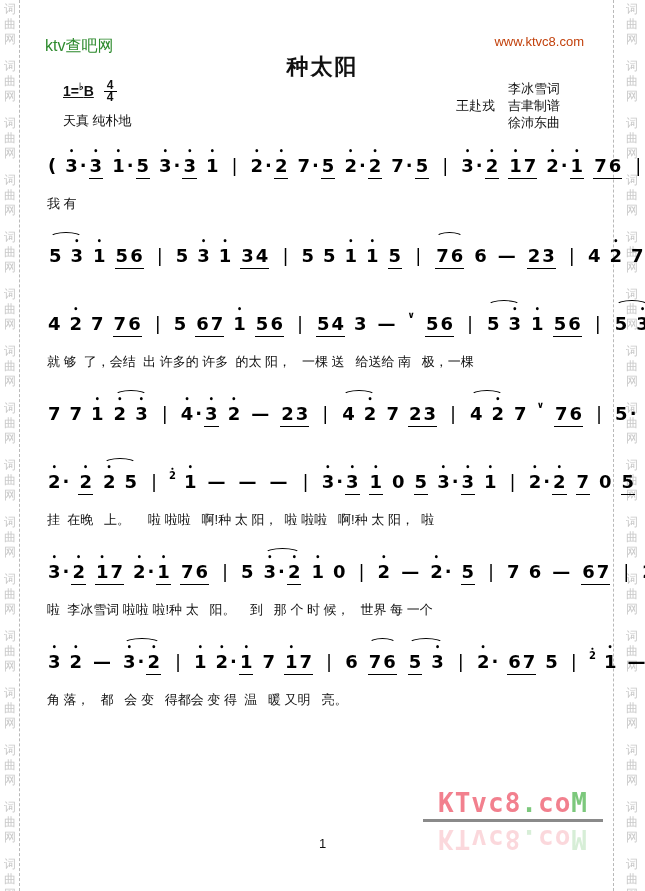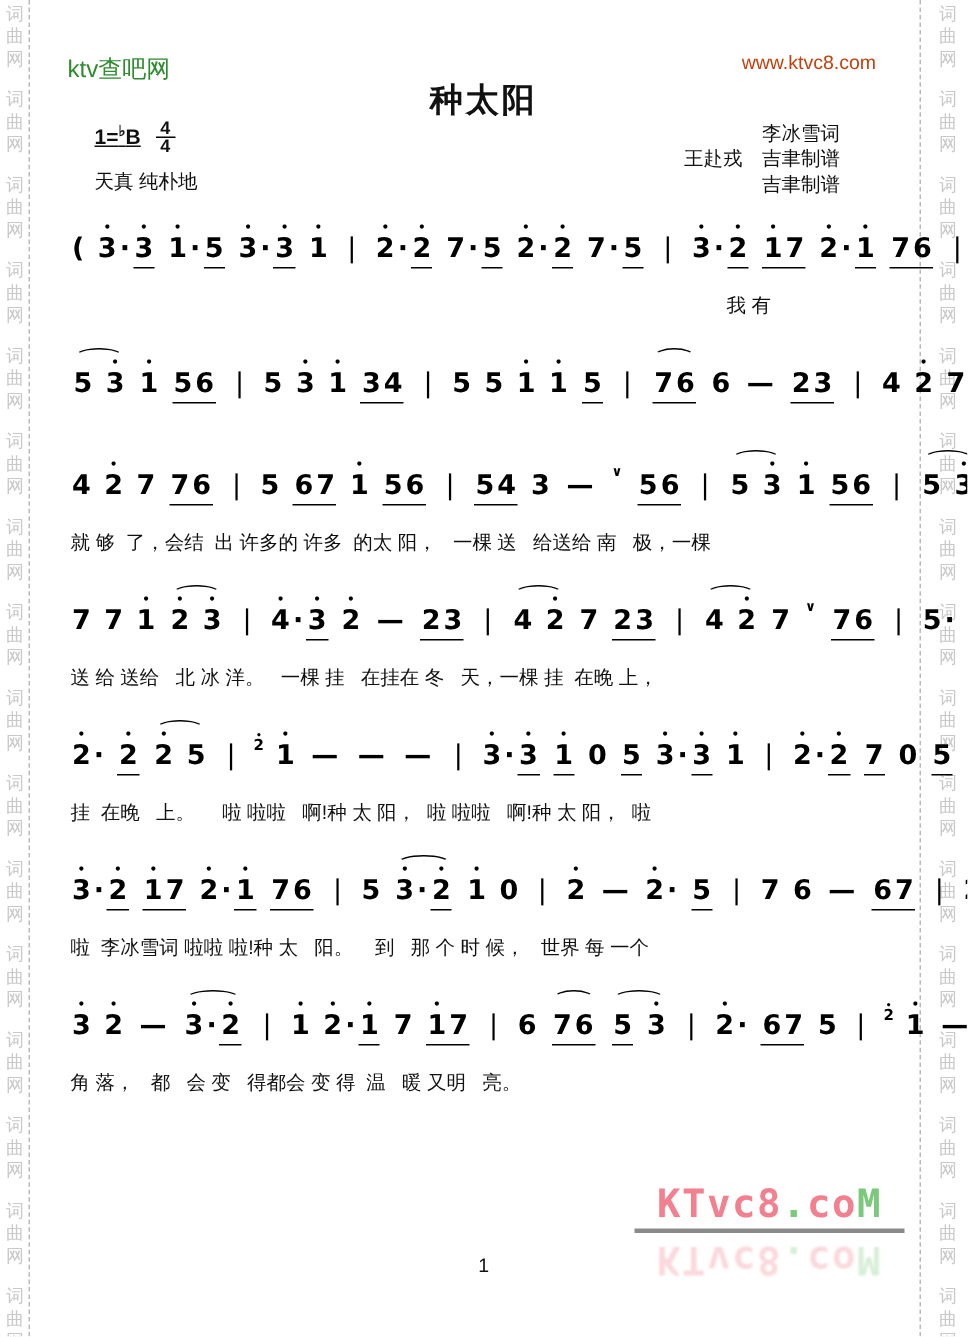--- a/index.html
+++ b/index.html
@@ -27,21 +27,21 @@
   .frac .fbot{display:block;}
   .mood{position:absolute;left:63px;top:112px;font-size:13px;font-weight:normal;}
   .credits{position:absolute;right:85px;top:80px;text-align:right;font-size:13px;line-height:17px;}
 
   
   .score{position:absolute;left:47px;top:142px;width:535px;}
   .system{margin-bottom:17px;}
   .notesrow{height:38px;padding-top:13px;white-space:nowrap;
             font-family:"DejaVu Sans",sans-serif;font-weight:bold;font-size:18px;color:#000;}
   .lyrrow{height:20px;margin-top:2px;font-size:13px;white-space:pre;color:#111;}
-  .lyrrow.right{text-align:right;padding-right:68px;}
+  .lyrrow.right{padding-right:68px;}
 
   .nt{position:relative;display:inline-block;margin:0 1px;line-height:20px;}
   .hd{position:absolute;left:50%;top:-8px;transform:translateX(-50%);
       font-size:8px;font-style:normal;line-height:1;}
   .dt{margin:0 1px;}
   .ug{display:inline-block;border-bottom:1.6px solid #000;padding-bottom:2px;margin:0 1px;}
   .sg{display:inline-block;position:relative;margin:0 1px;}
   .sg::before{content:"";position:absolute;left:2px;right:2px;top:-13px;height:9px;
               border:1.6px solid transparent;border-top:1.6px solid #000;border-radius:50%;}
   .gr{display:inline-block;position:relative;top:-9px;font-size:10px;}
@@ -237,38 +237,37 @@
   <div class="url">www.ktvc8.com</div>
   <h1 class="title">种太阳</h1>
 
   <div class="keysig"><span>1=</span><sup class="flat">♭</sup><span>B</span><span class="frac"><span class="ftop">4</span><span class="fbot">4</span></span></div>
 
   <div class="mood">天真 纯朴地</div>
 
   <div class="credits">
     <div>李冰雪词</div>
     <div>王赴戎　吉聿制谱</div>
-    <div>吉聿制谱</div>
+    <div>徐沛东曲</div>
   </div>
 
   <div class="score" id="score">
       <div class="system">
         <div class="notesrow"><span class="par">(</span><span class="sp"></span><span class="nt">3<i class="hd">•</i></span><span class="dt">·</span><span class="ug"><span class="nt">3<i class="hd">•</i></span></span><span class="sp"></span><span class="nt">1<i class="hd">•</i></span><span class="dt">·</span><span class="ug"><span class="nt">5</span></span><span class="sp"></span><span class="nt">3<i class="hd">•</i></span><span class="dt">·</span><span class="ug"><span class="nt">3<i class="hd">•</i></span></span><span class="sp"></span><span class="nt">1<i class="hd">•</i></span><span class="sp"></span><span class="bar">|</span><span class="sp"></span><span class="nt">2<i class="hd">•</i></span><span class="dt">·</span><span class="ug"><span class="nt">2<i class="hd">•</i></span></span><span class="sp"></span><span class="nt">7</span><span class="dt">·</span><span class="ug"><span class="nt">5</span></span><span class="sp"></span><span class="nt">2<i class="hd">•</i></span><span class="dt">·</span><span class="ug"><span class="nt">2<i class="hd">•</i></span></span><span class="sp"></span><span class="nt">7</span><span class="dt">·</span><span class="ug"><span class="nt">5</span></span><span class="sp"></span><span class="bar">|</span><span class="sp"></span><span class="nt">3<i class="hd">•</i></span><span class="dt">·</span><span class="ug"><span class="nt">2<i class="hd">•</i></span></span><span class="sp"></span><span class="ug"><span class="nt">1<i class="hd">•</i></span><span class="nt">7</span></span><span class="sp"></span><span class="nt">2<i class="hd">•</i></span><span class="dt">·</span><span class="ug"><span class="nt">1<i class="hd">•</i></span></span><span class="sp"></span><span class="ug"><span class="nt">7</span><span class="nt">6</span></span><span class="sp"></span><span class="bar">|</span><span class="sp"></span><span class="sp"></span><span class="sp"></span><span class="sp"></span><span class="sp"></span><span class="sp"></span></div>
         <div class="lyrrow right">我 有</div>
       </div>
       <div class="system">
         <div class="notesrow"><span class="sg"><span class="nt">5</span><span class="sp"></span><span class="nt">3<i class="hd">•</i></span></span><span class="sp"></span><span class="nt">1<i class="hd">•</i></span><span class="sp"></span><span class="ug"><span class="nt">5</span><span class="nt">6</span></span><span class="sp"></span><span class="bar">|</span><span class="sp"></span><span class="nt">5</span><span class="sp"></span><span class="nt">3<i class="hd">•</i></span><span class="sp"></span><span class="nt">1<i class="hd">•</i></span><span class="sp"></span><span class="ug"><span class="nt">3</span><span class="nt">4</span></span><span class="sp"></span><span class="bar">|</span><span class="sp"></span><span class="nt">5</span><span class="sp"></span><span class="nt">5</span><span class="sp"></span><span class="nt">1<i class="hd">•</i></span><span class="sp"></span><span class="nt">1<i class="hd">•</i></span><span class="sp"></span><span class="ug"><span class="nt">5</span></span><span class="sp"></span><span class="bar">|</span><span class="sp"></span><span class="sg"><span class="ug"><span class="nt">7</span><span class="nt">6</span></span></span><span class="sp"></span><span class="nt">6</span><span class="sp"></span><span class="dash">—</span><span class="sp"></span><span class="ug"><span class="nt">2</span><span class="nt">3</span></span><span class="sp"></span><span class="bar">|</span><span class="sp"></span><span class="nt">4</span><span class="sp"></span><span class="nt">2<i class="hd">•</i></span><span class="sp"></span><span class="nt">7</span><span class="sp"></span><span class="sp"></span></div>
       </div>
       <div class="system">
         <div class="notesrow"><span class="nt">4</span><span class="sp"></span><span class="nt">2<i class="hd">•</i></span><span class="sp"></span><span class="nt">7</span><span class="sp"></span><span class="ug"><span class="nt">7</span><span class="nt">6</span></span><span class="sp"></span><span class="bar">|</span><span class="sp"></span><span class="nt">5</span><span class="sp"></span><span class="ug"><span class="nt">6</span><span class="nt">7</span></span><span class="sp"></span><span class="nt">1<i class="hd">•</i></span><span class="sp"></span><span class="ug"><span class="nt">5</span><span class="nt">6</span></span><span class="sp"></span><span class="bar">|</span><span class="sp"></span><span class="ug"><span class="nt">5</span><span class="nt">4</span></span><span class="sp"></span><span class="nt">3</span><span class="sp"></span><span class="dash">—</span><span class="sp"></span><span class="brm">∨</span><span class="sp"></span><span class="ug"><span class="nt">5</span><span class="nt">6</span></span><span class="sp"></span><span class="bar">|</span><span class="sp"></span><span class="sg"><span class="nt">5</span><span class="sp"></span><span class="nt">3<i class="hd">•</i></span></span><span class="sp"></span><span class="nt">1<i class="hd">•</i></span><span class="sp"></span><span class="ug"><span class="nt">5</span><span class="nt">6</span></span><span class="sp"></span><span class="bar">|</span><span class="sp"></span><span class="sg"><span class="nt">5</span><span class="sp"></span><span class="nt">3<i class="hd">•</i></span></span><span class="sp"></span><span class="sp"></span><span class="sp"></span></div>
         <div class="lyrrow">就 够  了，会结  出 许多的 许多  的太 阳，   一棵 送   给送给 南   极，一棵</div>
       </div>
       <div class="system">
         <div class="notesrow"><span class="nt">7</span><span class="sp"></span><span class="nt">7</span><span class="sp"></span><span class="nt">1<i class="hd">•</i></span><span class="sp"></span><span class="sg"><span class="nt">2<i class="hd">•</i></span><span class="sp"></span><span class="nt">3<i class="hd">•</i></span></span><span class="sp"></span><span class="bar">|</span><span class="sp"></span><span class="nt">4<i class="hd">•</i></span><span class="dt">·</span><span class="ug"><span class="nt">3<i class="hd">•</i></span></span><span class="sp"></span><span class="nt">2<i class="hd">•</i></span><span class="sp"></span><span class="dash">—</span><span class="sp"></span><span class="ug"><span class="nt">2</span><span class="nt">3</span></span><span class="sp"></span><span class="bar">|</span><span class="sp"></span><span class="sg"><span class="nt">4</span><span class="sp"></span><span class="nt">2<i class="hd">•</i></span></span><span class="sp"></span><span class="nt">7</span><span class="sp"></span><span class="ug"><span class="nt">2</span><span class="nt">3</span></span><span class="sp"></span><span class="bar">|</span><span class="sp"></span><span class="sg"><span class="nt">4</span><span class="sp"></span><span class="nt">2<i class="hd">•</i></span></span><span class="sp"></span><span class="nt">7</span><span class="sp"></span><span class="brm">∨</span><span class="sp"></span><span class="ug"><span class="nt">7</span><span class="nt">6</span></span><span class="sp"></span><span class="bar">|</span><span class="sp"></span><span class="nt">5</span><span class="dt">·</span><span class="sp"></span><span class="sp"></span><span class="sp"></span><span class="sp"></span></div>
-        <div class="lyrrow">送 给 送给   北 冰 洋。   一棵 挂   在挂在 冬   天，一棵 挂  在晚 上，</div>
       </div>
       <div class="system">
         <div class="notesrow"><span class="nt">2<i class="hd">•</i></span><span class="dt">·</span><span class="sp"></span><span class="ug"><span class="nt">2<i class="hd">•</i></span></span><span class="sp"></span><span class="sg"><span class="nt">2<i class="hd">•</i></span><span class="sp"></span><span class="nt">5</span></span><span class="sp"></span><span class="bar">|</span><span class="sp"></span><span class="gr"><span class="nt">2<i class="hd">•</i></span></span><span class="sp"></span><span class="nt">1<i class="hd">•</i></span><span class="sp"></span><span class="dash">—</span><span class="sp"></span><span class="dash">—</span><span class="sp"></span><span class="dash">—</span><span class="sp"></span><span class="bar">|</span><span class="sp"></span><span class="nt">3<i class="hd">•</i></span><span class="dt">·</span><span class="ug"><span class="nt">3<i class="hd">•</i></span></span><span class="sp"></span><span class="ug"><span class="nt">1<i class="hd">•</i></span></span><span class="sp"></span><span class="nt">0</span><span class="sp"></span><span class="ug"><span class="nt">5</span></span><span class="sp"></span><span class="nt">3<i class="hd">•</i></span><span class="dt">·</span><span class="ug"><span class="nt">3<i class="hd">•</i></span></span><span class="sp"></span><span class="nt">1<i class="hd">•</i></span><span class="sp"></span><span class="bar">|</span><span class="sp"></span><span class="nt">2<i class="hd">•</i></span><span class="dt">·</span><span class="ug"><span class="nt">2<i class="hd">•</i></span></span><span class="sp"></span><span class="ug"><span class="nt">7</span></span><span class="sp"></span><span class="nt">0</span><span class="sp"></span><span class="ug"><span class="nt">5</span></span><span class="sp"></span><span class="nt">2</span><span class="sp"></span><span class="sp"></span><span class="sp"></span><span class="sp"></span></div>
         <div class="lyrrow">挂  在晚   上。     啦 啦啦   啊!种 太 阳，  啦 啦啦   啊!种 太 阳，  啦</div>
       </div>
       <div class="system">
         <div class="notesrow"><span class="nt">3<i class="hd">•</i></span><span class="dt">·</span><span class="ug"><span class="nt">2<i class="hd">•</i></span></span><span class="sp"></span><span class="ug"><span class="nt">1<i class="hd">•</i></span><span class="nt">7</span></span><span class="sp"></span><span class="nt">2<i class="hd">•</i></span><span class="dt">·</span><span class="ug"><span class="nt">1<i class="hd">•</i></span></span><span class="sp"></span><span class="ug"><span class="nt">7</span><span class="nt">6</span></span><span class="sp"></span><span class="bar">|</span><span class="sp"></span><span class="nt">5</span><span class="sp"></span><span class="sg"><span class="nt">3<i class="hd">•</i></span><span class="dt">·</span><span class="ug"><span class="nt">2<i class="hd">•</i></span></span></span><span class="sp"></span><span class="nt">1<i class="hd">•</i></span><span class="sp"></span><span class="nt">0</span><span class="sp"></span><span class="bar">|</span><span class="sp"></span><span class="nt">2<i class="hd">•</i></span><span class="sp"></span><span class="dash">—</span><span class="sp"></span><span class="nt">2<i class="hd">•</i></span><span class="dt">·</span><span class="sp"></span><span class="ug"><span class="nt">5</span></span><span class="sp"></span><span class="bar">|</span><span class="sp"></span><span class="nt">7</span><span class="sp"></span><span class="nt">6</span><span class="sp"></span><span class="dash">—</span><span class="sp"></span><span class="ug"><span class="nt">6</span><span class="nt">7</span></span><span class="sp"></span><span class="bar">|</span><span class="sp"></span><span class="nt">2</span><span class="sp"></span><span class="sp"></span><span class="sp"></span></div>
         <div class="lyrrow">啦  李冰雪词 啦啦 啦!种 太   阳。    到   那 个 时 候，   世界 每 一个</div>
       </div>
       <div class="system">

